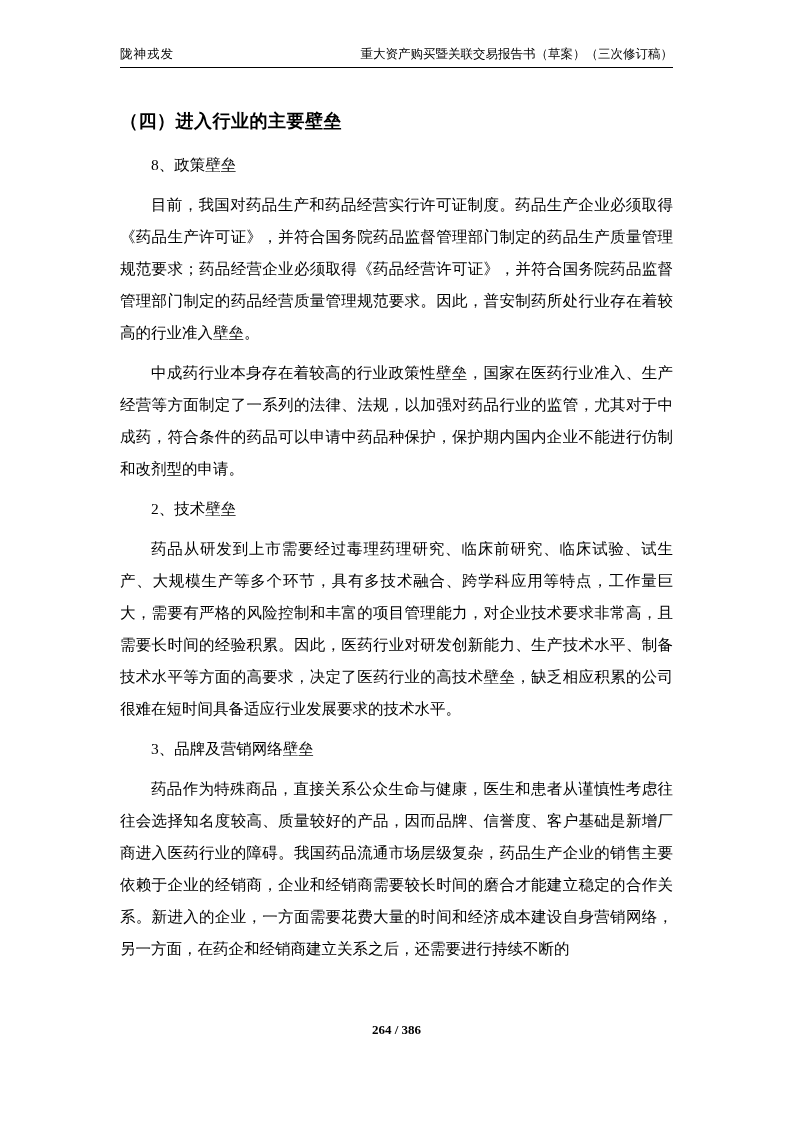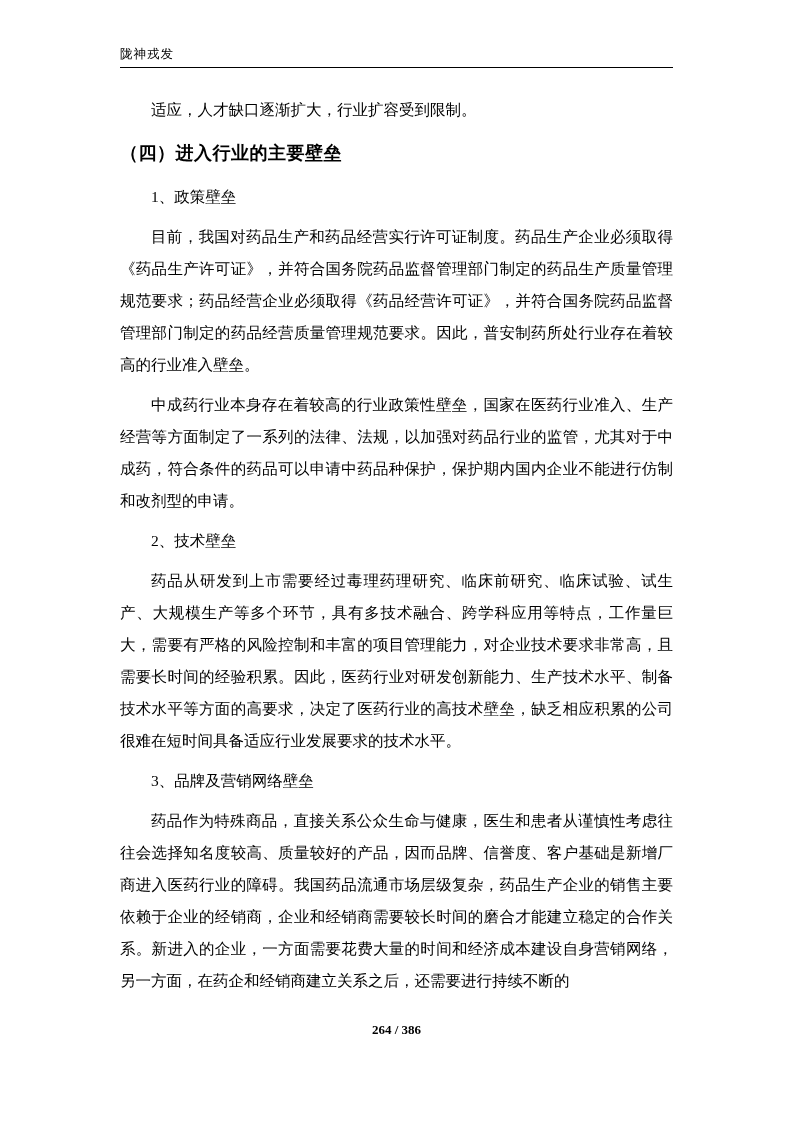--- a/index.html
+++ b/index.html
@@ -66,29 +66,29 @@
     font-weight: bold;
   }
 </style>
 </head>
 <body>
 
 <div class="page">
 
   <div class="header">
     <span class="header-left">陇神戎发</span>
+    <span class="header-right">重大资产购买暨关联交易报告书（草案）（三次修订稿）</span>
   </div>
 
   <div class="body-area">
 
-    <p class="para">适应，人才缺口逐渐扩大，行业扩容受到限制。</p>
 
     <h2 class="heading">（四）进入行业的主要壁垒</h2>
 
-    <p class="subheading">1、政策壁垒</p>
+    <p class="subheading">8、政策壁垒</p>
     <p class="para">目前，我国对药品生产和药品经营实行许可证制度。药品生产企业必须取得《药品生产许可证》，并符合国务院药品监督管理部门制定的药品生产质量管理规范要求；药品经营企业必须取得《药品经营许可证》，并符合国务院药品监督管理部门制定的药品经营质量管理规范要求。因此，普安制药所处行业存在着较高的行业准入壁垒。</p>
     <p class="para">中成药行业本身存在着较高的行业政策性壁垒，国家在医药行业准入、生产经营等方面制定了一系列的法律、法规，以加强对药品行业的监管，尤其对于中成药，符合条件的药品可以申请中药品种保护，保护期内国内企业不能进行仿制和改剂型的申请。</p>
 
     <p class="subheading">2、技术壁垒</p>
     <p class="para">药品从研发到上市需要经过毒理药理研究、临床前研究、临床试验、试生产、大规模生产等多个环节，具有多技术融合、跨学科应用等特点，工作量巨大，需要有严格的风险控制和丰富的项目管理能力，对企业技术要求非常高，且需要长时间的经验积累。因此，医药行业对研发创新能力、生产技术水平、制备技术水平等方面的高要求，决定了医药行业的高技术壁垒，缺乏相应积累的公司很难在短时间具备适应行业发展要求的技术水平。</p>
 
     <p class="subheading">3、品牌及营销网络壁垒</p>
     <p class="para">药品作为特殊商品，直接关系公众生命与健康，医生和患者从谨慎性考虑往往会选择知名度较高、质量较好的产品，因而品牌、信誉度、客户基础是新增厂商进入医药行业的障碍。我国药品流通市场层级复杂，药品生产企业的销售主要依赖于企业的经销商，企业和经销商需要较长时间的磨合才能建立稳定的合作关系。新进入的企业，一方面需要花费大量的时间和经济成本建设自身营销网络，另一方面，在药企和经销商建立关系之后，还需要进行持续不断的</p>
 
   </div>

